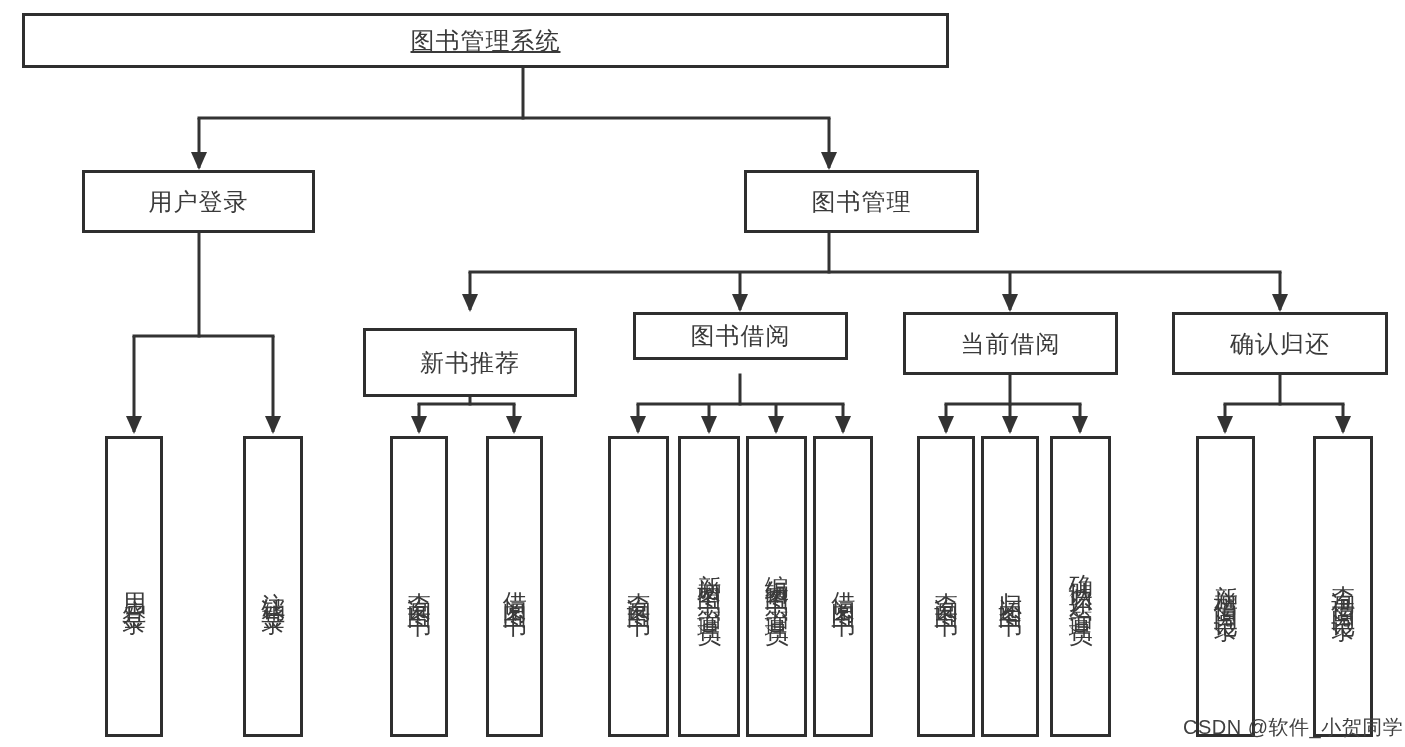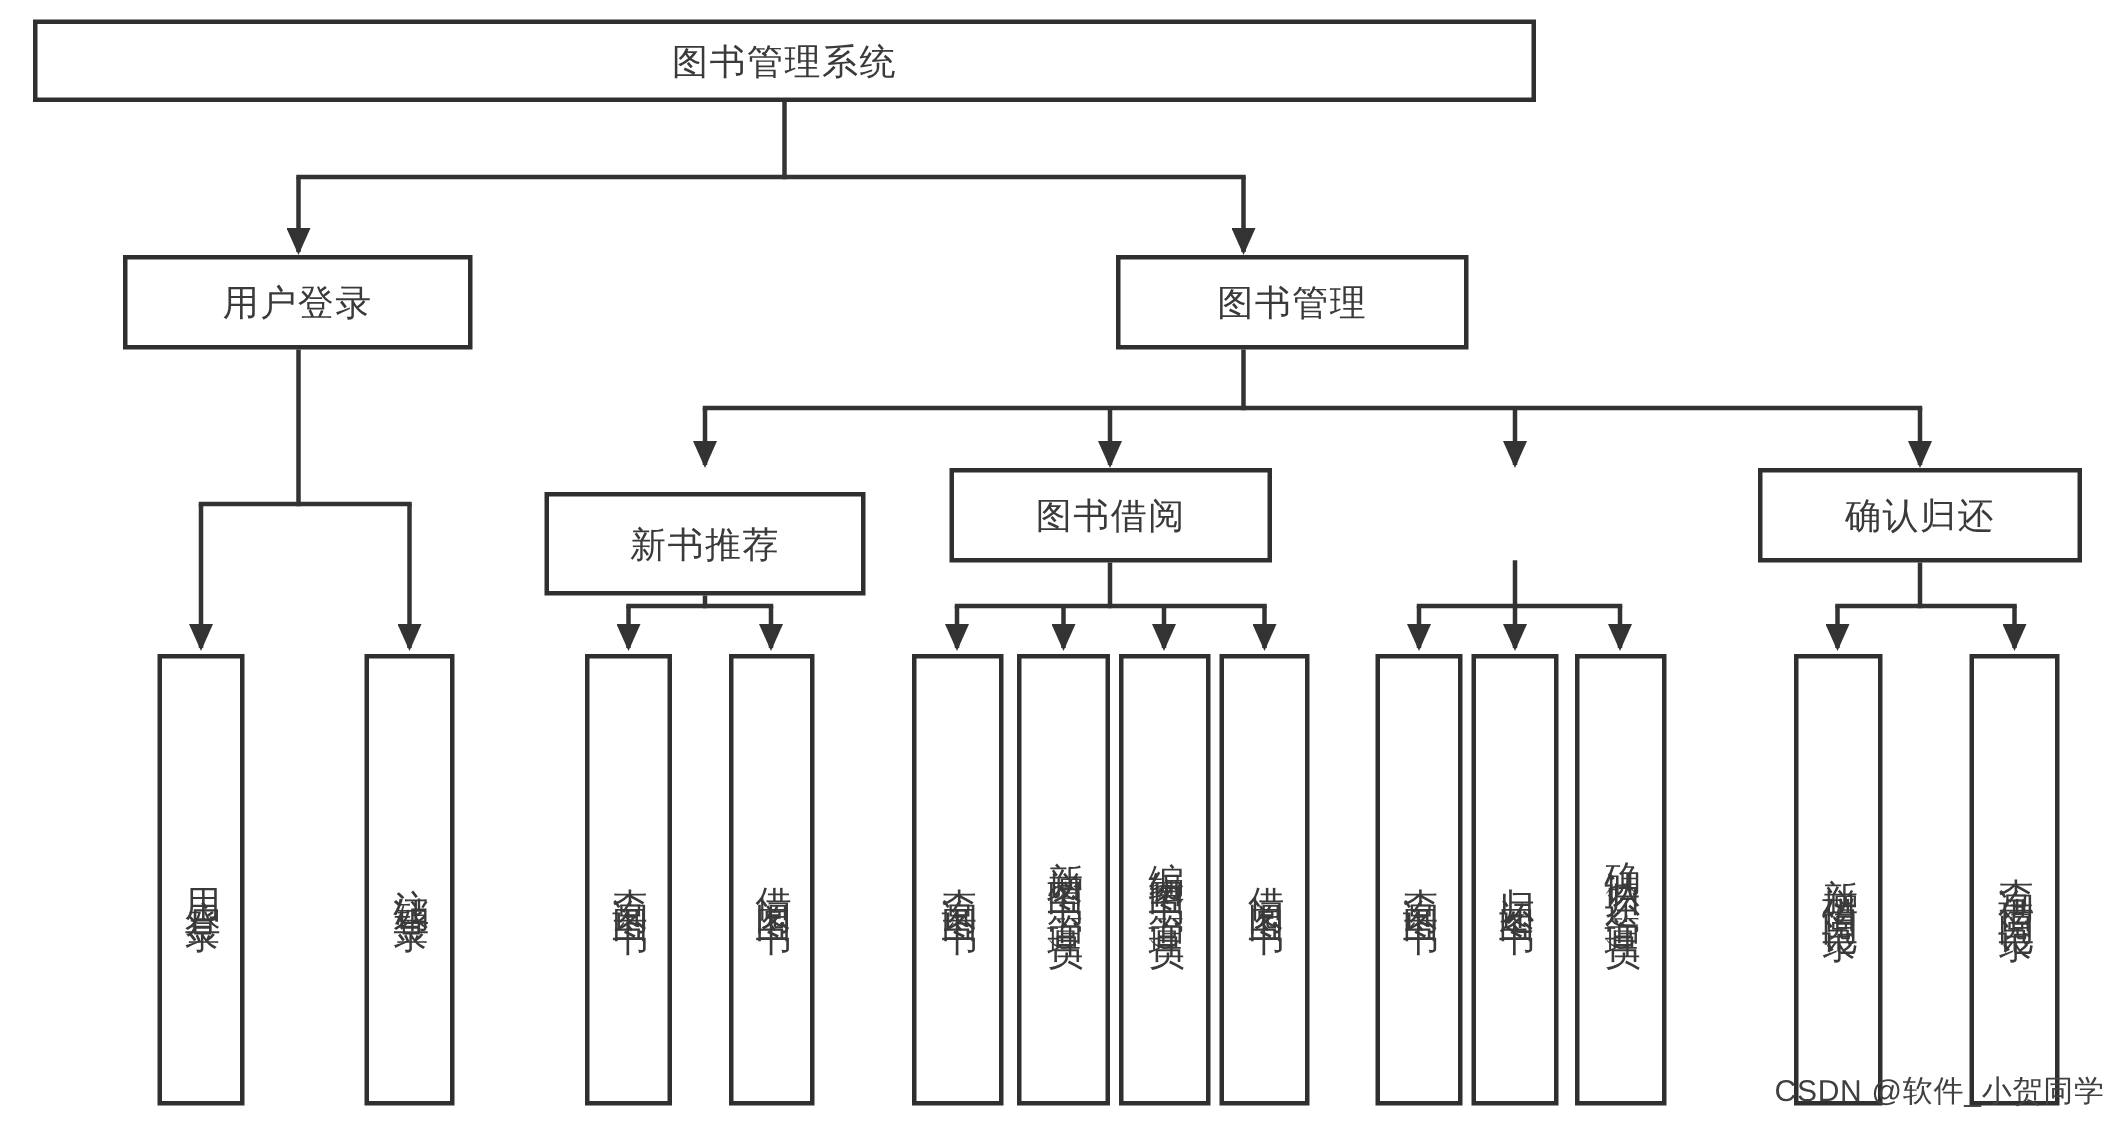--- a/index.html
+++ b/index.html
@@ -31,27 +31,27 @@
   }
   .leaf { top: 436px; height: 301px; }
   .leaf .vtext {
     writing-mode: vertical-rl;
     text-orientation: mixed;
     letter-spacing: 7px;
     line-height: 1.1;
     font-size: 24px;
   }
   
-  #n-root      { left: 22px;   top: 13px;  width: 1002px; height: 55px; }
+  #n-root      { left: 22px;   top: 13px;  width: 927px; height: 55px; text-decoration: underline; }
   
   #n-user-login{ left: 82px;   top: 170px; width: 233px;  height: 63px; }
   #n-book-mgmt { left: 712px;  top: 170px; width: 235px;  height: 63px; margin-left: 32px; }
   
   #n-sec-0 { left: 363px;  top: 328px; width: 214px; height: 69px; }
-  #n-sec-1 { left: 633px;  top: 312px; width: 215px; height: 63px; }
+  #n-sec-1 { left: 633px;  top: 312px; width: 215px; height: 48px; }
   #n-sec-2 { left: 903px;  top: 312px; width: 215px; height: 63px; }
   #n-sec-3 { left: 1172px; top: 312px; width: 216px; height: 63px; }
   
   #lf-ul-0 { left: 105px;  width: 58px; }
   #lf-ul-1 { left: 243px;  width: 60px; }
   #lf-s0-0 { left: 390px;  width: 58px; }
   #lf-s0-1 { left: 486px;  width: 57px; }
   #lf-s1-0 { left: 608px;  width: 61px; }
   #lf-s1-1 { left: 678px;  width: 62px; }
   #lf-s1-2 { left: 746px;  width: 61px; }
@@ -134,20 +134,23 @@
   <div class="node" id="n-book-mgmt">
     <span>图书管理</span>
   </div>
 
   <div class="node" id="n-sec-0">
     <span>新书推荐</span>
   </div>
   <div class="node" id="n-sec-1">
     <span>图书借阅</span>
   </div>
+  <div class="node" id="n-sec-2">
+    <span>当前借阅</span>
+  </div>
   <div class="node" id="n-sec-3">
     <span>确认归还</span>
   </div>
 
   <div class="node leaf" id="lf-ul-0">
     <span class="vtext">用户登录</span>
   </div>
   <div class="node leaf" id="lf-ul-1">
     <span class="vtext">注销登录</span>
   </div>

